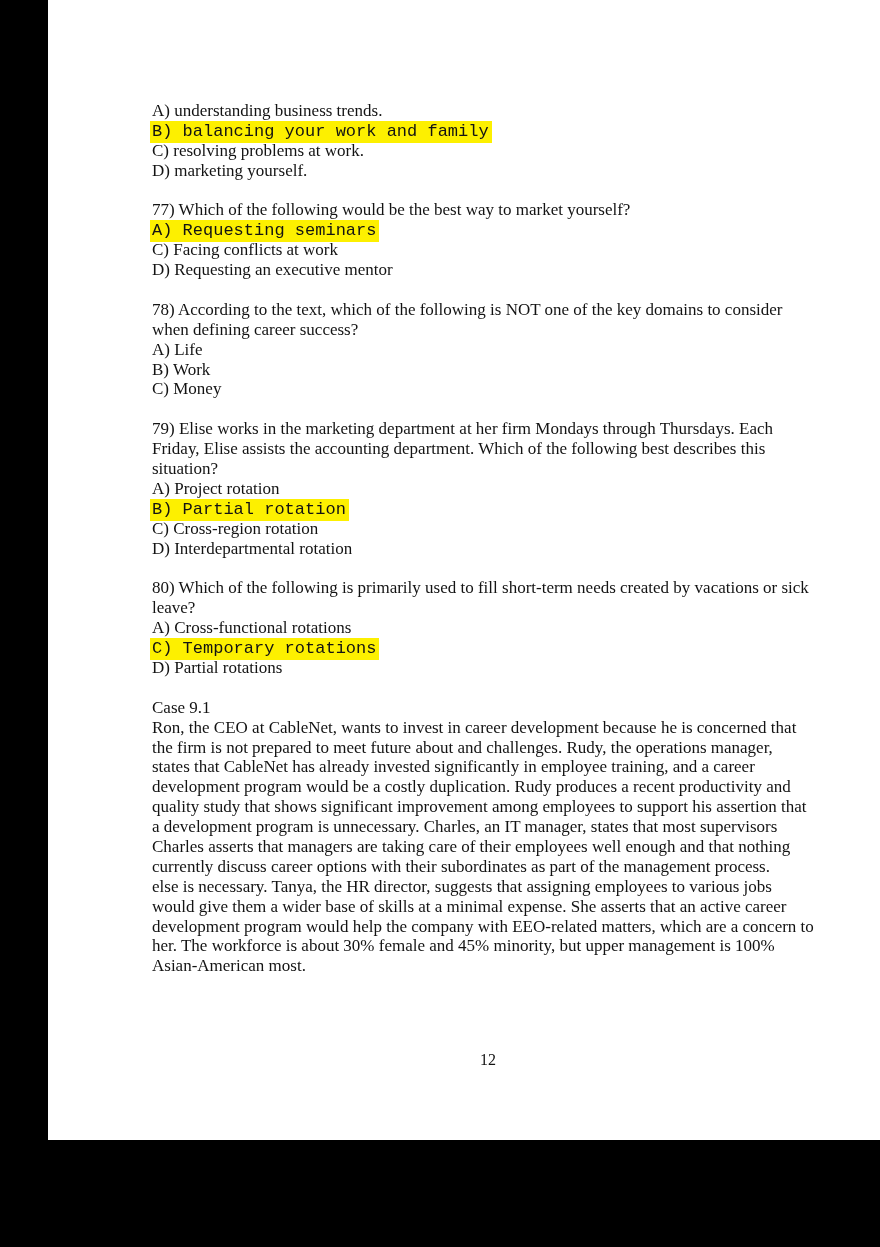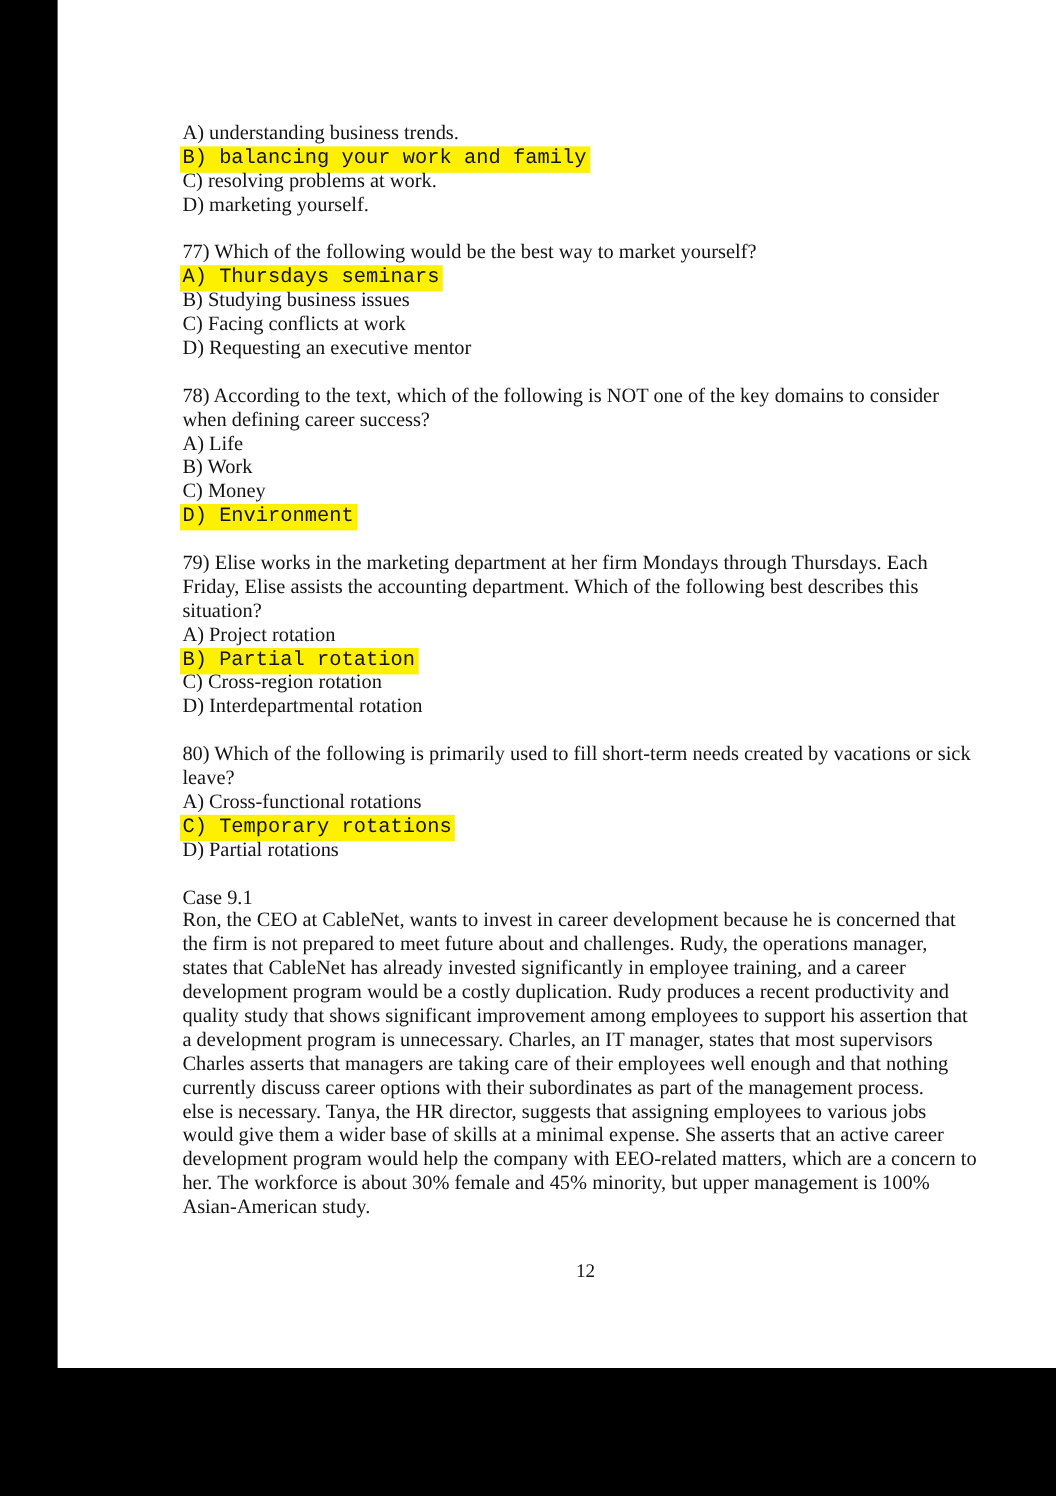--- a/index.html
+++ b/index.html
@@ -71,33 +71,31 @@
 
       <section class="block">
         <div class="line">A) understanding business trends.</div>
         <div class="line"><span class="hl">B) balancing your work and family</span></div>
         <div class="line">C) resolving problems at work.</div>
         <div class="line">D) marketing yourself.</div>
       </section>
 
       <section class="block">
         <div class="line">77) Which of the following would be the best way to market yourself?</div>
-        <div class="line"><span class="hl">A) Thursdays seminars</span></div>
-        <div class="line">B) Studying business issues</div>
+        <div class="line"><span class="hl">A) Requesting seminars</span></div>
         <div class="line">C) Facing conflicts at work</div>
         <div class="line">D) Requesting an executive mentor</div>
       </section>
 
       <section class="block">
         <div class="line">78) According to the text, which of the following is NOT one of the key domains to consider</div>
         <div class="line">when defining career success?</div>
         <div class="line">A) Life</div>
         <div class="line">B) Work</div>
         <div class="line">C) Money</div>
-        <div class="line"><span class="hl">D) Environment</span></div>
       </section>
 
       <section class="block">
         <div class="line">79) Elise works in the marketing department at her firm Mondays through Thursdays. Each</div>
         <div class="line">Friday, Elise assists the accounting department. Which of the following best describes this</div>
         <div class="line">situation?</div>
         <div class="line">A) Project rotation</div>
         <div class="line"><span class="hl">B) Partial rotation</span></div>
         <div class="line">C) Cross-region rotation</div>
         <div class="line">D) Interdepartmental rotation</div>
@@ -118,19 +116,19 @@
         <div class="line">states that CableNet has already invested significantly in employee training, and a career</div>
         <div class="line">development program would be a costly duplication. Rudy produces a recent productivity and</div>
         <div class="line">quality study that shows significant improvement among employees to support his assertion that</div>
         <div class="line">a development program is unnecessary. Charles, an IT manager, states that most supervisors</div>
         <div class="line">Charles asserts that managers are taking care of their employees well enough and that nothing</div>
         <div class="line">currently discuss career options with their subordinates as part of the management process.</div>
         <div class="line">else is necessary. Tanya, the HR director, suggests that assigning employees to various jobs</div>
         <div class="line">would give them a wider base of skills at a minimal expense. She asserts that an active career</div>
         <div class="line">development program would help the company with EEO-related matters, which are a concern to</div>
         <div class="line">her. The workforce is about 30% female and 45% minority, but upper management is 100%</div>
-        <div class="line">Asian-American study.</div>
+        <div class="line">Asian-American most.</div>
       </section>
 
     </div>
     <div class="footer">12</div>
   </div>
 </div>
 
 </body></html>

